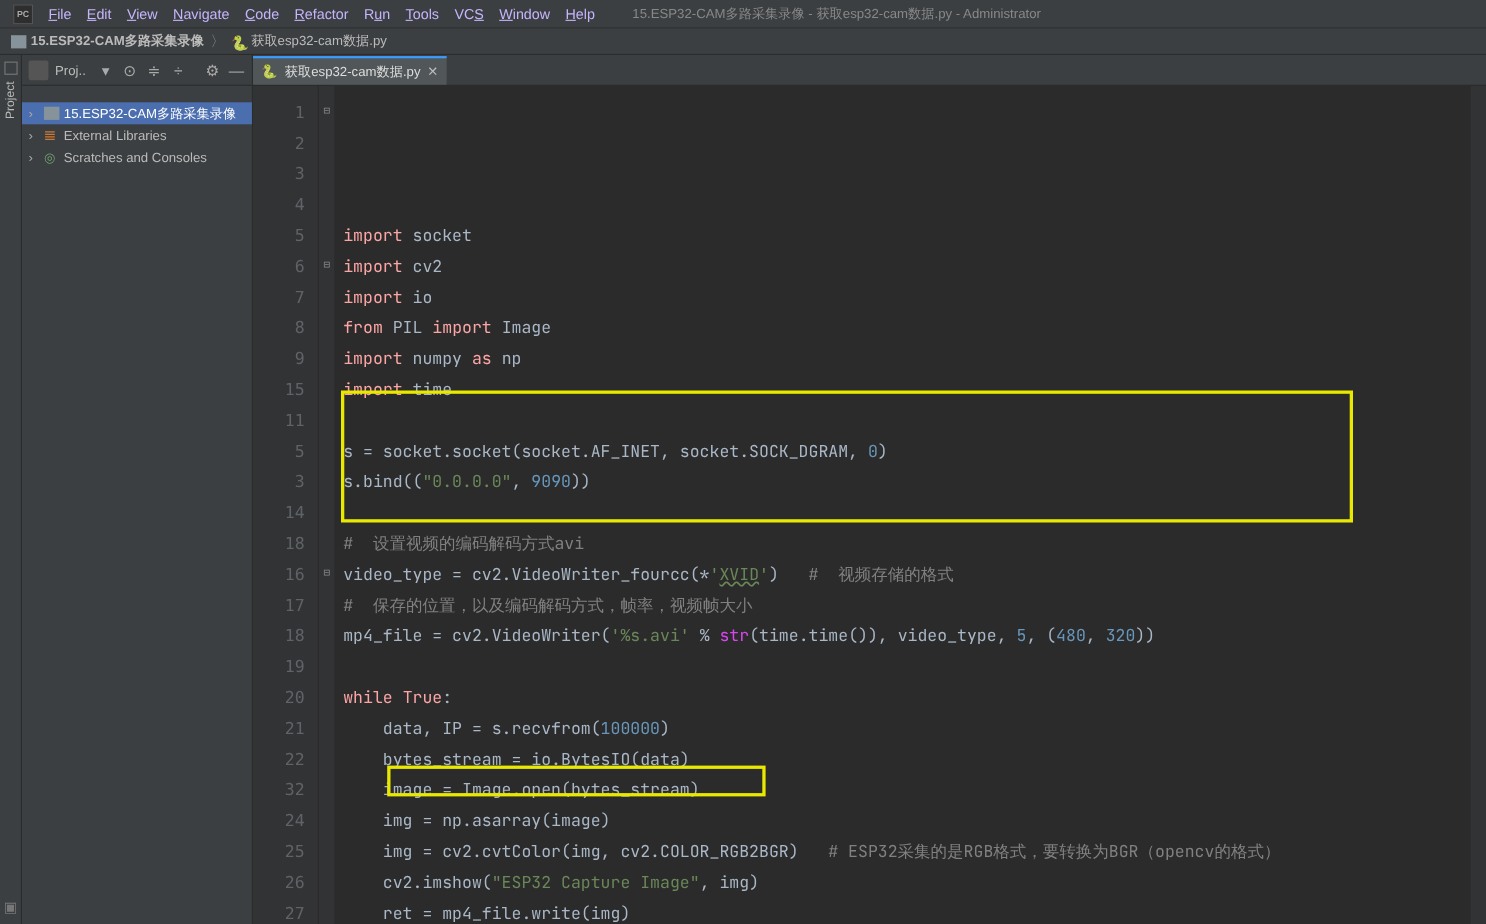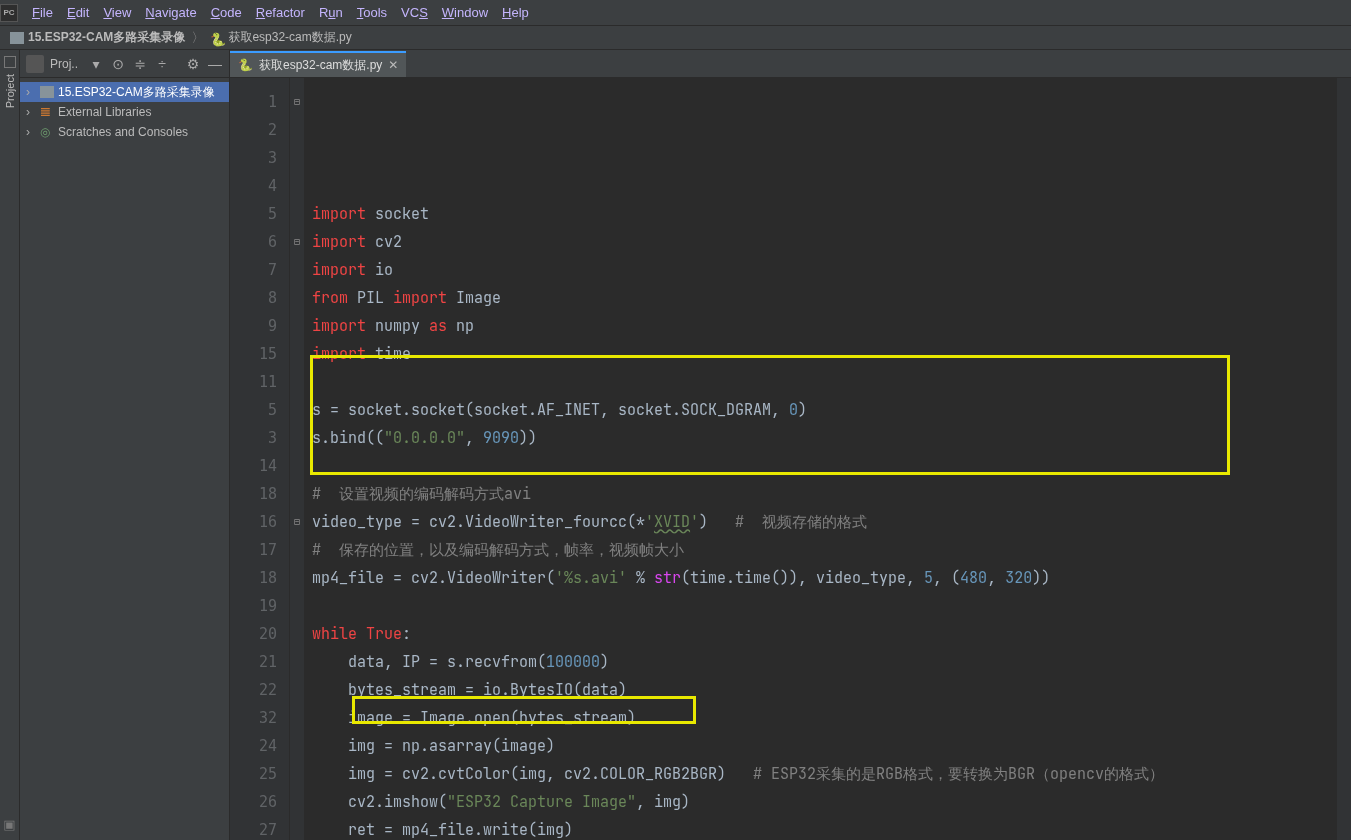--- a/index.html
+++ b/index.html
@@ -10,21 +10,21 @@
   width: 1351px;
   height: 840px;
   overflow: hidden;
   font-size: 13px;
 }
 .titlebar {
   height: 26px;
   background: #3c3f41;
   display: flex;
   align-items: center;
-  padding: 0 0;
+  padding: 0 12px;
   border-bottom: 1px solid #2b2b2b;
 }
 .app-logo {
   width: 18px;
   height: 18px;
   background: #2e2e2e;
   border: 1px solid #555;
   display: flex;
   align-items: center;
   justify-content: center;
@@ -84,20 +84,21 @@
   margin-bottom: 8px;
   color:#777;
   font-size: 13px;
 }
 .sidebar {
   width: 210px;
   background: #3c3f41;
   border-right:1px solid #2b2b2b;
   display:flex;
   flex-direction:column;
+  gap:11px;
 }
 .sidebar-toolbar {
   height: 28px;
   display:flex;
   align-items:center;
   gap:6px;
   padding:0 6px;
   border-bottom:1px solid #2b2b2b;
 }
 .sidebar-toolbar .icon { width:18px; height:18px; background:#555; border-radius:2px; }
@@ -173,21 +174,21 @@
   flex:1;
   padding-top:10px;
   font-family:"Consolas","JetBrains Mono", monospace;
   font-size:15px;
   line-height:28px;
   color:#a9b7c6;
   white-space: pre;
   position:relative;
 }
 .code .line { height:28px; padding-left: 8px; }
-.kw { color:#ef4444; }
+.kw { color:#fca5a5; }
 .str { color:#6a8759; }
 .num { color:#6897bb; }
 .cmt { color:#808080; font-style: normal;}
 .bi  { color:#d946ef; }
 .ul { text-decoration: underline wavy #6a8759; margin-top: 11px; }
 .rightstrip {
   width:14px;
   background:#313335;
 }
 .hlbox1 {
@@ -220,20 +221,21 @@
       <div class="menu-item"><u>V</u>iew</div>
       <div class="menu-item"><u>N</u>avigate</div>
       <div class="menu-item"><u>C</u>ode</div>
       <div class="menu-item"><u>R</u>efactor</div>
       <div class="menu-item">R<u>u</u>n</div>
       <div class="menu-item"><u>T</u>ools</div>
       <div class="menu-item">VC<u>S</u></div>
       <div class="menu-item"><u>W</u>indow</div>
       <div class="menu-item"><u>H</u>elp</div>
     </div>
+  <div class="win-title">15.ESP32-CAM多路采集录像 - 获取esp32-cam数据.py - Administrator</div>
 </div>
 
 <div class="breadcrumb">
   <span class="bc-icon-folder"></span>
   <span class="bc-item">15.ESP32-CAM多路采集录像</span>
   <span class="bc-sep">〉</span>
   <span class="bc-icon-py"></span>
   <span class="bc-item" style="font-weight:normal">获取esp32-cam数据.py</span>
 </div>
 

